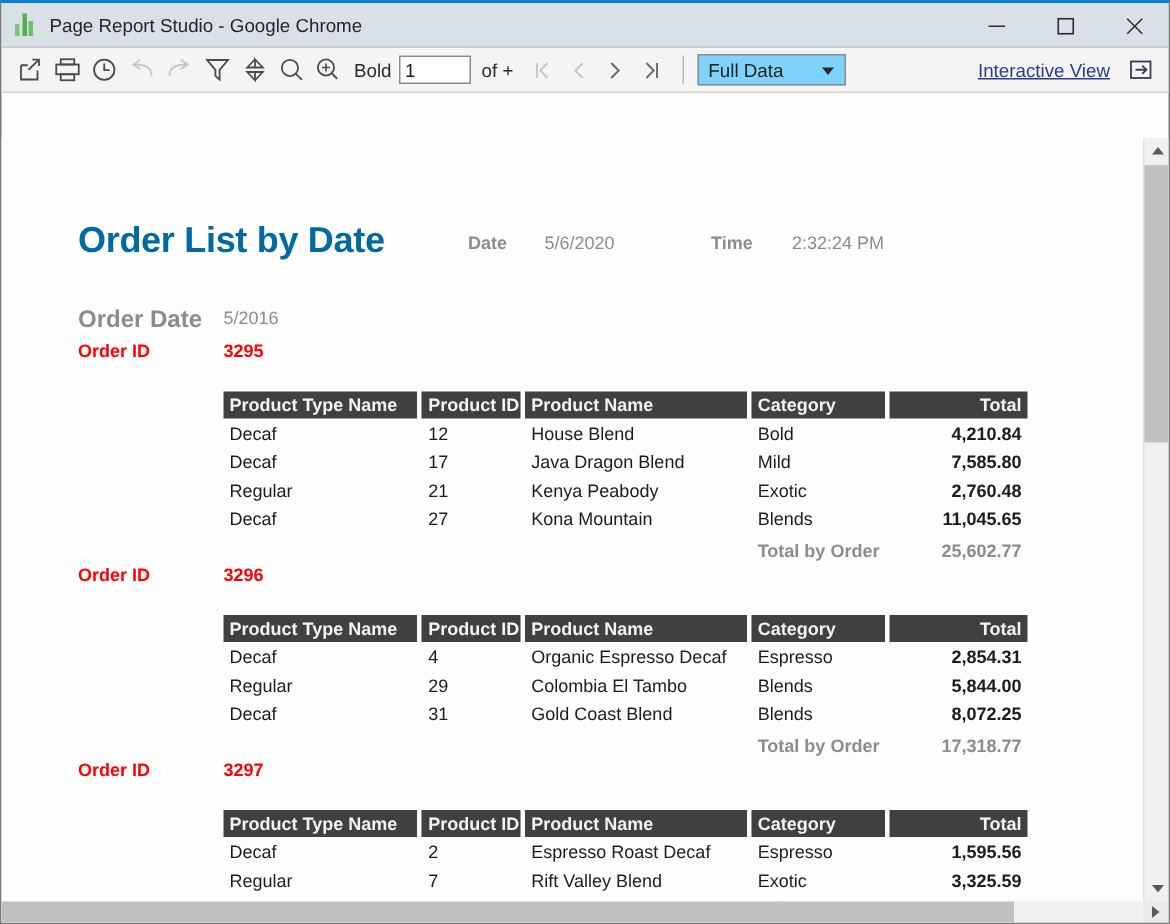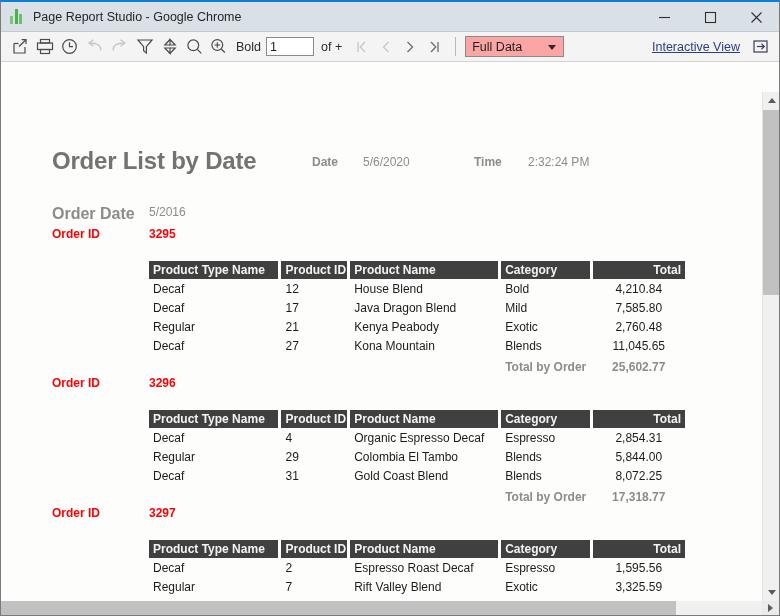--- a/index.html
+++ b/index.html
@@ -129,21 +129,21 @@
     flex: 0 0 auto;
   }
   .nav-icon {
     width: 24px; height: 26px;
     display: flex; align-items: center; justify-content: center;
     flex: 0 0 auto;
   }
   .combo {
     width: 99px; height: 21px;
     border: 1px solid #8b8b8b;
-    background: #fca5a5;
+    background: #7dd3fc;
     display: flex; align-items: center;
     position: relative;
     flex: 0 0 auto;
   }
   .combo span {
     font-size: 12.5px; color: #1d1d1d;
     padding-left: 6px;
   }
   .combo .caret {
     position: absolute; right: 7px; top: 50%;
@@ -189,21 +189,21 @@
   .rpt-head {
     position: relative;
     height: 46px;
     margin-top: 55px;
   }
   .rpt-title {
     position: absolute;
     left: 51px; top: 0;
     font-size: 24px;
     font-weight: bold;
-    color: #737373;
+    color: #0369a1;
     letter-spacing: -0.2px;
   }
   .rh-lbl {
     position: absolute;
     font-size: 12px;
     color: #8c8c8c;
     font-weight: bold;
     top: 8px;
   }
   .rh-val {
@@ -273,21 +273,21 @@
   .rtable th.right { text-align: right; }
   .rtable td {
     font-size: 12px;
     color: #1c1c1c;
     padding: 2px 4px 2px 4px;
     height: 19px;
     white-space: nowrap;
     overflow: hidden;
     background: transparent;
   }
-  .rtable td.right { text-align: center; }
+  .rtable td.right { text-align: right; font-weight: bold; }
   .col-ptn { width: 126px; }
   .col-pid { width: 64px; }
   .col-pn  { width: 144px; }
   .col-cat { width: 86px; }
   .col-tot { width: 90px; }
 
   .totalrow td {
     color: #8c8c8c;
     font-weight: bold;
     font-size: 12px;

